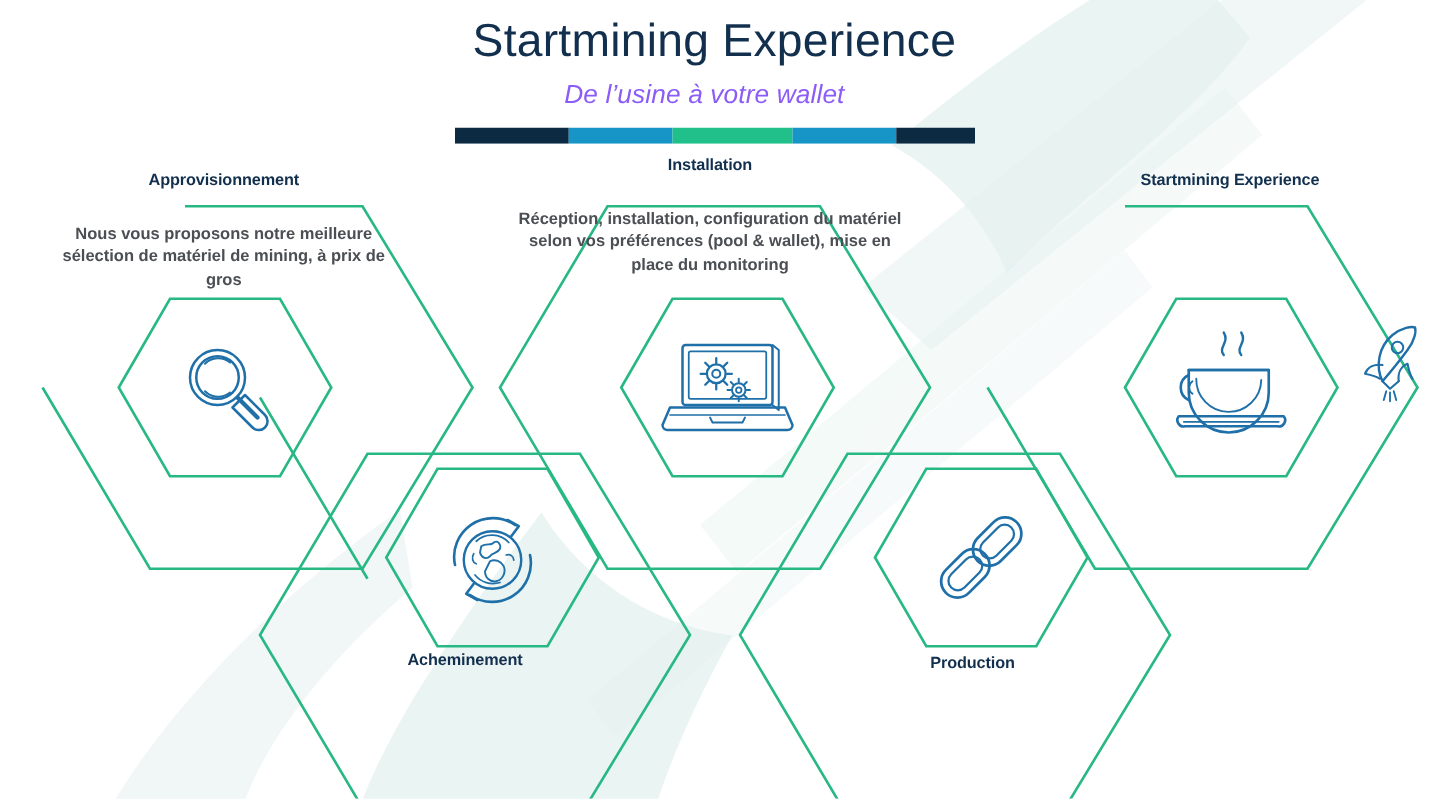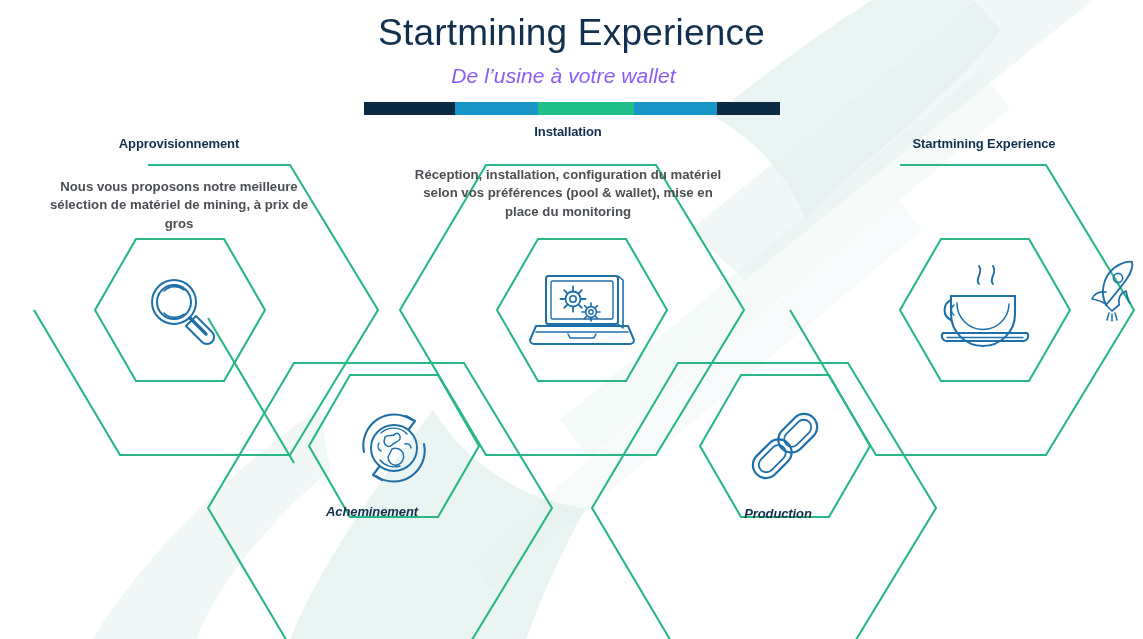--- a/index.html
+++ b/index.html
@@ -36,21 +36,21 @@
   
   .step{position:absolute;z-index:6;text-align:center;}
   .step h3{
     margin:0;font-size:13px;font-weight:bold;color:#12304e;
     letter-spacing:-.1px;line-height:1.2;
   }
   .step p{
     margin:26px 0 0 0;font-size:13.2px;line-height:1.42;
     color:#4b4f54;font-weight:700;
   }
-  .step.below h3{margin-top:0;font-style:italic;}
+  .step.below h3{margin-top:16px;}
   .step.below p{margin-top:13px;}
 
   
   #s1{left:44px;  top:136px; width:270px;}
   #s3{left:408px; top:124px; width:320px;}
   #s5{left:838px; top:136px; width:292px;}
   
   #s2{left:222px; top:504px; width:300px;}
   #s4{left:608px; top:506px; width:340px;}
 </style>

